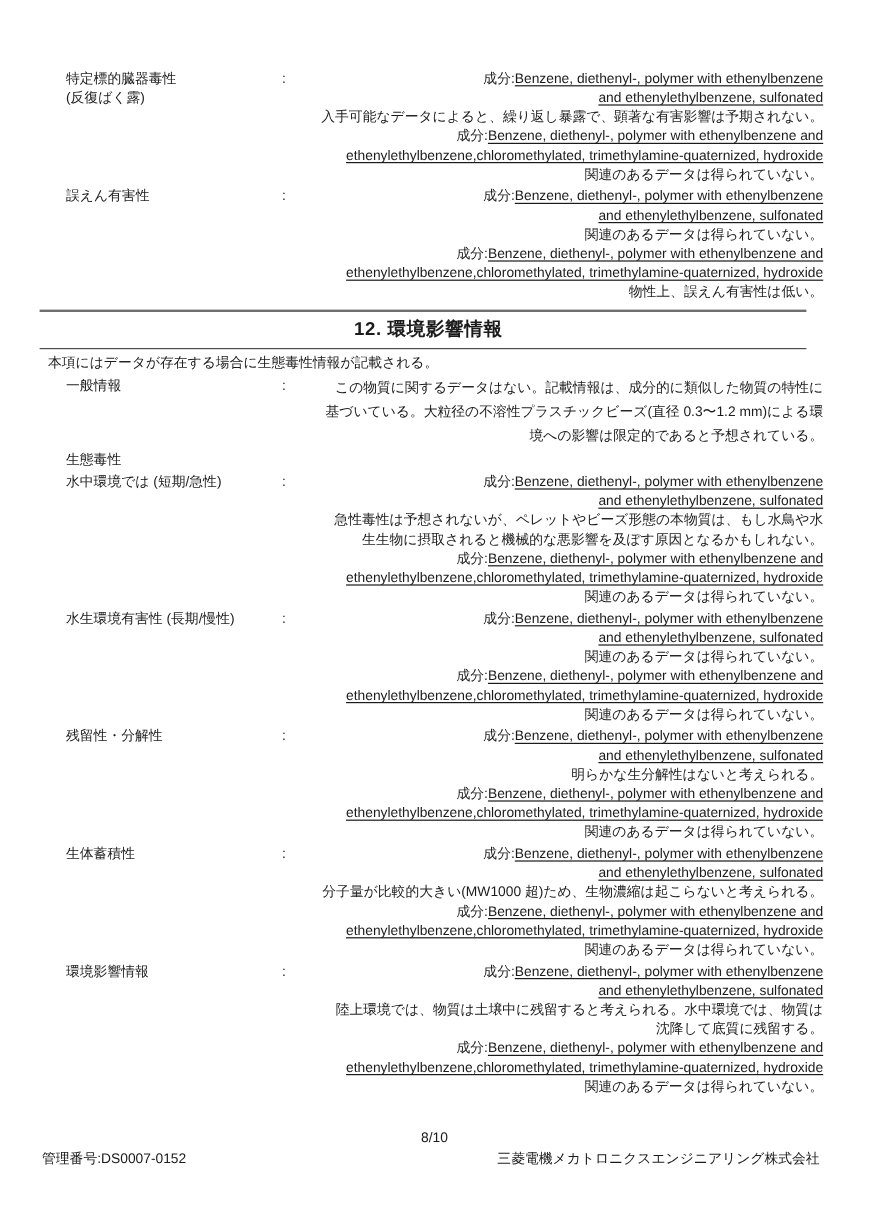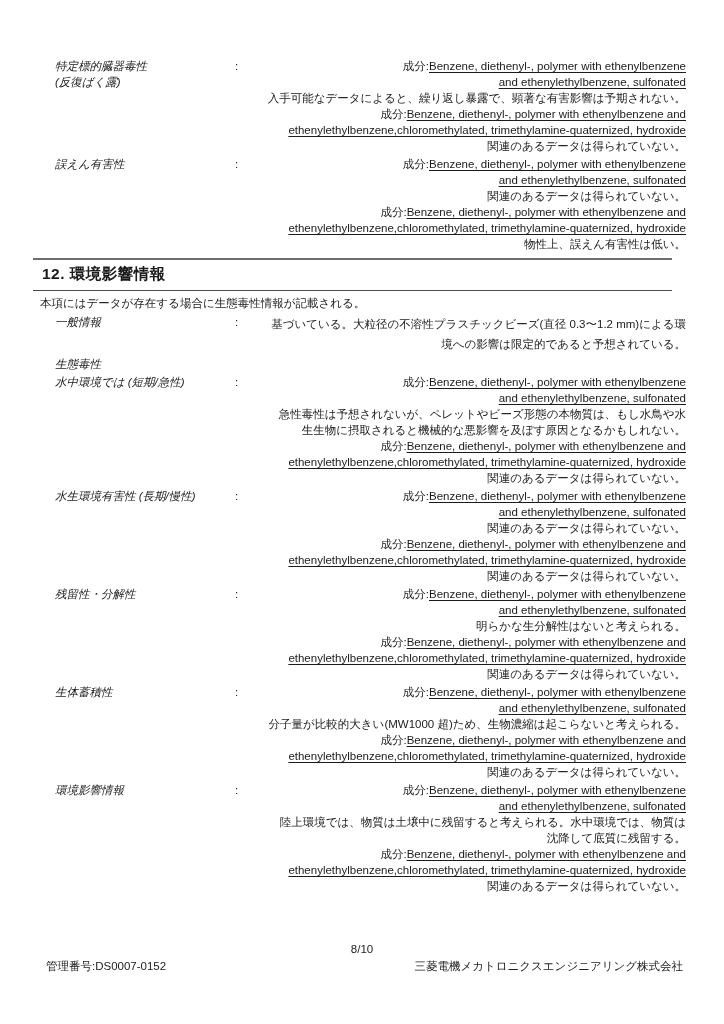--- a/index.html
+++ b/index.html
@@ -31,21 +31,20 @@
     display: grid;
     grid-template-columns: 180px 24px 1fr;
     padding-left: 55px;
     padding-right: 38px;
     margin-bottom: 2px;
   }
   .label-col { }
   .label-line {
     line-height: 16px;
     white-space: nowrap;
-    font-style: italic;
   }
   .colon-col {
     line-height: 16px;
   }
   .content-col { }
   .group { }
   .line {
     line-height: 16px;
     white-space: nowrap;
     text-align: right;
@@ -64,38 +63,39 @@
     width: 639px;
     border-top: 2px solid #6e6e6e;
     border-bottom: 1.5px solid #4c4c4c;
     padding: 4px 0 5px 9px;
   }
   .section-title {
     font-size: 15.5px;
     font-weight: bold;
     letter-spacing: 0.5px;
     white-space: nowrap;
+    text-align: center;
   }
   
   .intro {
     padding-left: 40px;
     line-height: 16px;
     margin-bottom: 3px;
     white-space: nowrap;
   }
   
   .footer { margin-top: auto; }
   .page-number {
     text-align: center;
     line-height: 16px;
   }
   .footer-row {
     display: flex;
     justify-content: space-between;
-    padding-left: 46px;
+    padding-left: 35px;
     padding-right: 41px;
     line-height: 16px;
     margin-top: 1px;
   }
   .footer-left { white-space: nowrap; }
   .footer-right { white-space: nowrap; }
 </style>
 </head>
 <body>
 
@@ -148,20 +148,21 @@
   <div class="intro">本項にはデータが存在する場合に生態毒性情報が記載される。</div>
 
   <div class="rows rows-env">
       <div class="row">
         <div class="label-col">
           <div class="label-line">一般情報</div>
         </div>
         <div class="colon-col">:</div>
         <div class="content-col">
           <div class="group">
+            <div class="line"><span>この物質に関するデータはない。記載情報は、成分的に類似した物質の特性に</span></div>
             <div class="line"><span>基づいている。大粒径の不溶性プラスチックビーズ(直径 0.3〜1.2 mm)による環</span></div>
             <div class="line"><span>境への影響は限定的であると予想されている。</span></div>
           </div>
         </div>
       </div>
       <div class="row">
         <div class="label-col">
           <div class="label-line">生態毒性</div>
         </div>
         <div class="colon-col"></div>

